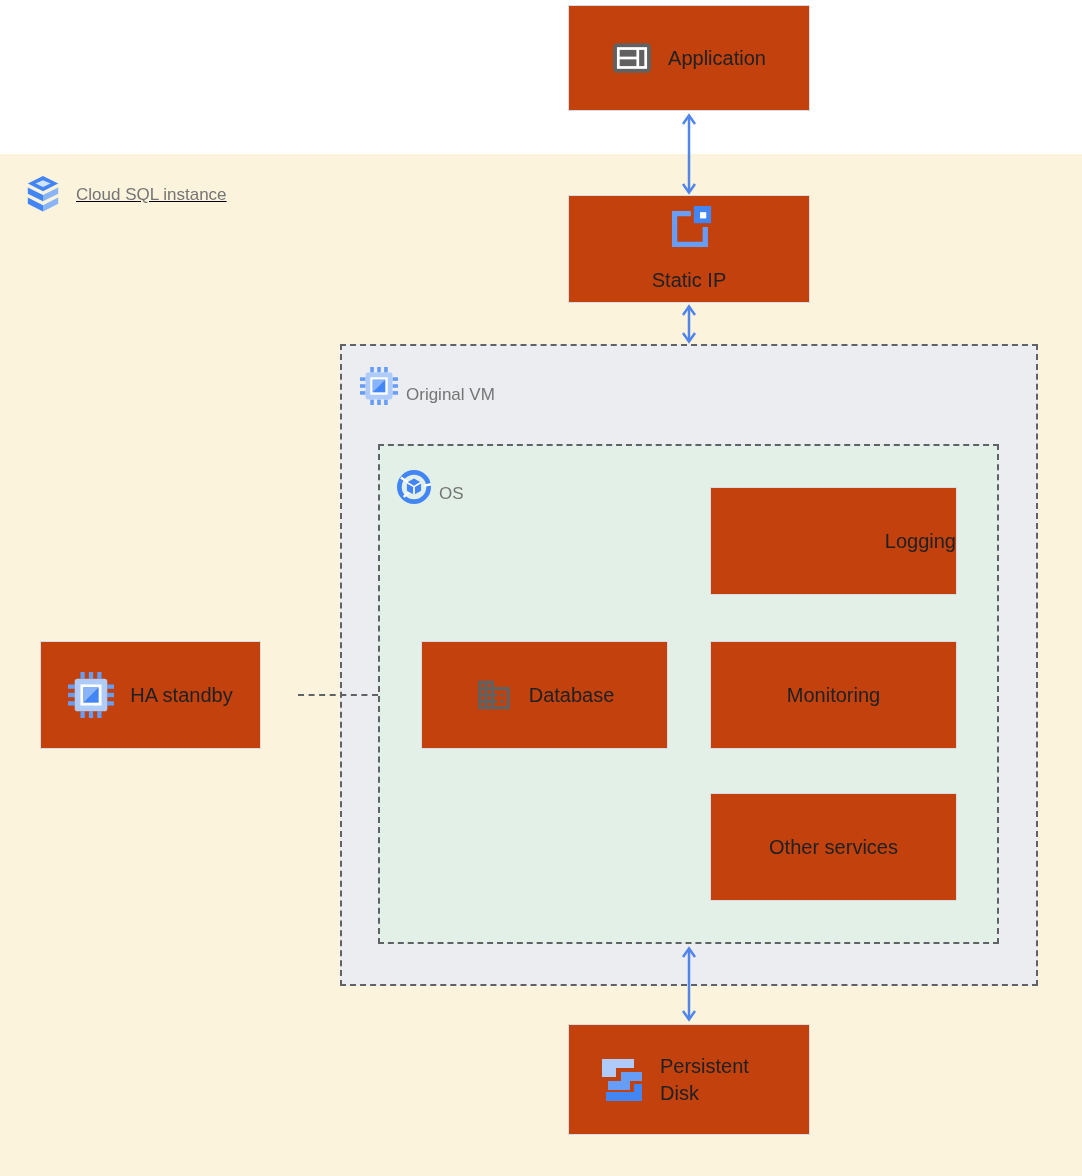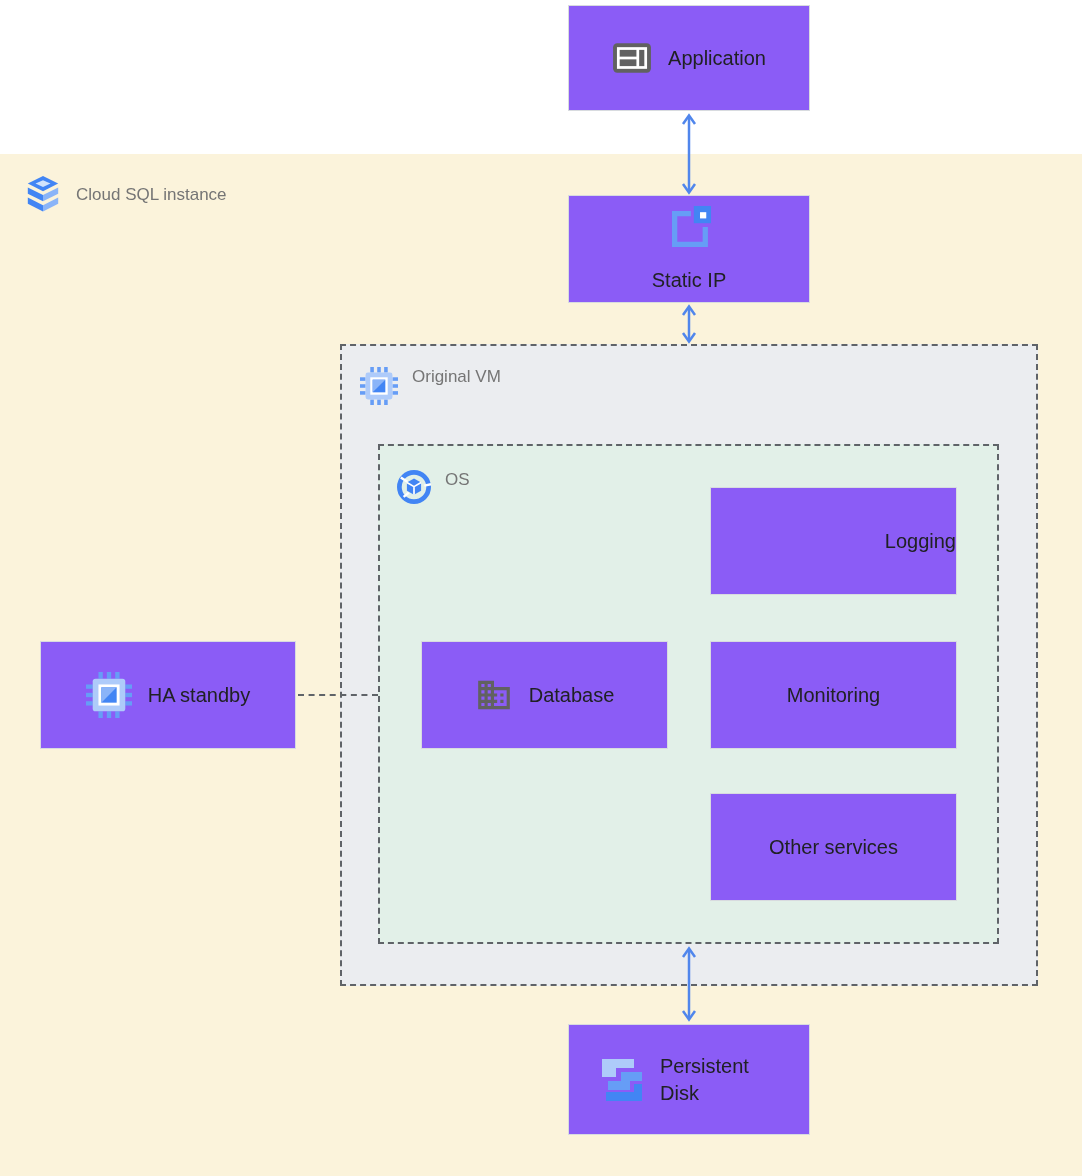--- a/index.html
+++ b/index.html
@@ -1,26 +1,26 @@
 <!DOCTYPE html>
 <html><head>
 <meta charset="utf-8">
 <style>
   html,body{margin:0;padding:0;}
   body{font-family:"Liberation Sans","DejaVu Sans",sans-serif;background:#fff;}
   .canvas{position:relative;width:1082px;height:1176px;background:#FBF3DB;overflow:hidden;}
   .top-strip{position:absolute;left:0;top:0;width:1082px;height:154px;background:#ffffff;}
-  .node{position:absolute;background:#8b5cf6;border:1px solid #D8DBDF;display:flex;align-items:center;justify-content:center;gap:16px;box-sizing:border-box;}
+  .node{position:absolute;background:#c2410c;border:1px solid #D8DBDF;display:flex;align-items:center;justify-content:center;gap:16px;box-sizing:border-box;}
   .node-label{font-size:20px;color:#202124;line-height:1.35;}
   .zone{position:absolute;box-sizing:border-box;border:2px dashed #5F6368;}
   .zone-vm{background:#EBEDF0;}
   .zone-os{background:#E2F0E8;}
-  .zone-header{position:absolute;display:flex;align-items:flex-start;gap:14px;}
+  .zone-header{position:absolute;display:flex;align-items:flex-end;gap:8px;}
   .zone-label{font-size:17px;color:#757575;}
-  .region-header{position:absolute;display:flex;align-items:center;gap:14px;}
+  .region-header{position:absolute;display:flex;align-items:center;gap:14px;text-decoration:underline;}
   .arrow{position:absolute;width:20px;}
   .connector-dashed{position:absolute;height:0;border-top:2px dashed #5F6368;}
   .icon{flex:0 0 auto;display:block;}
   .pd-label{text-align:left;width:118px;}
 </style>
 </head>
 <body>
 
 <div class="canvas">
   <div class="top-strip"></div>
@@ -118,21 +118,21 @@
   </div>
 
   <div class="node" style="left:710px;top:641px;width:247px;height:108px;">
     <span class="node-label">Monitoring</span>
   </div>
 
   <div class="node" style="left:710px;top:793px;width:247px;height:108px;">
     <span class="node-label">Other services</span>
   </div>
 
-  <div class="node" style="left:40px;top:641px;width:256px;height:108px;">
+  <div class="node" style="left:40px;top:641px;width:221px;height:108px;">
     <svg class="icon" width="46" height="46" viewBox="0 0 48 48">
       <g fill="#669DF6">
         <rect x="13" y="0" width="4.5" height="7"></rect>
           <rect x="21.75" y="0" width="4.5" height="7"></rect>
           <rect x="30.5" y="0" width="4.5" height="7"></rect>
         <rect x="13" y="41" width="4.5" height="7"></rect>
           <rect x="21.75" y="41" width="4.5" height="7"></rect>
           <rect x="30.5" y="41" width="4.5" height="7"></rect>
         <rect x="0" y="13" width="7" height="4.5"></rect>
           <rect x="0" y="21.75" width="7" height="4.5"></rect>

